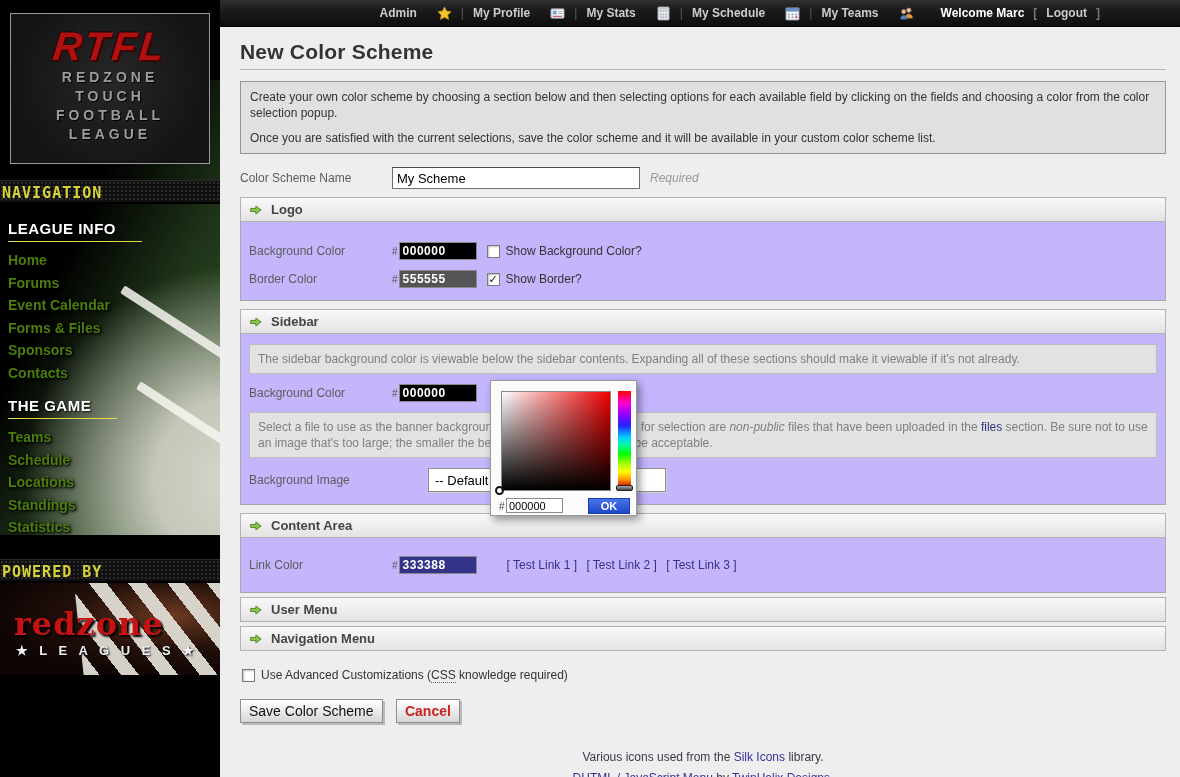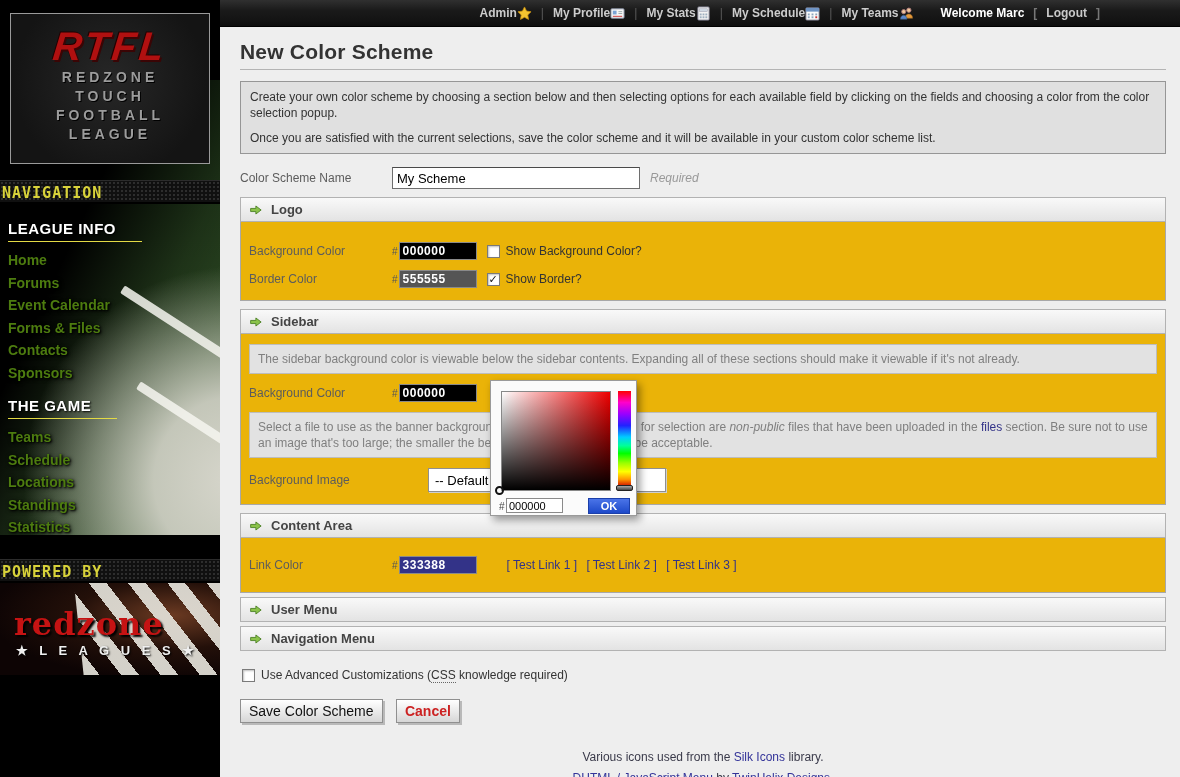--- a/index.html
+++ b/index.html
@@ -46,21 +46,21 @@
     letter-spacing:1px; text-shadow:2px 2px 2px #000; font-family:"DejaVu Serif", serif; }
   .rz-sub { position:absolute; left:16px; top:60px; font-size:13px; font-weight:bold; color:#efefef;
     letter-spacing:4px; text-shadow:1px 1px 2px #000; }
 
   
   .content-col { position:absolute; left:220px; top:0; width:960px; height:777px; }
   .topbar { height:27px; display:flex; align-items:center; justify-content:flex-end; gap:9px; padding-right:80px;
     background:linear-gradient(#303030, #1a1a1a 40%, #141414 75%, #0d0d0d),
       repeating-linear-gradient(90deg, rgba(255,255,255,0.02) 0 2px, rgba(0,0,0,0.02) 2px 4px);
     border-bottom:1px solid #000; }
-  .tb-item { display:flex; align-items:center; gap:0; color:#ccc; font-weight:bold; font-size:12px; cursor:pointer; white-space:nowrap; }
+  .tb-item { display:flex; align-items:center; gap:20px; color:#ccc; font-weight:bold; font-size:12px; cursor:pointer; white-space:nowrap; }
   .tb-sep { color:#5a5a5a; font-size:12px; }
   .tb-welcome { color:#fff; font-weight:bold; font-size:12px; margin-left:18px; white-space:nowrap; }
   .tb-bracket { color:#777; font-weight:bold; font-size:12px; }
   .tb-logout { color:#c9c9c9; font-weight:bold; font-size:12px; cursor:pointer; }
   .tb-icon { width:15px; height:15px; display:inline-block; }
 
   
   .main { position:relative; height:750px; background:#eee; padding:13px 14px 0 20px; overflow:hidden; }
   .page-title { font-size:21px; font-weight:bold; color:#333; letter-spacing:0.2px; }
   .title-rule { border:none; border-top:1px solid #b4b4b4; margin:5px 0 0 0; }
@@ -74,21 +74,21 @@
   .name-input { width:248px; height:22px; border:1px solid #6e6e6e; border-top-color:#4a4a4a;
     font-size:13px; padding:2px 4px; font-family:"Liberation Sans", sans-serif; }
   .required { font-style:italic; color:#999; font-size:12px; margin-left:10px; }
 
   .acc-header { display:flex; align-items:center; gap:9px; height:25px; margin-top:8px; padding:0 7px;
     border:1px solid #b2b2b2; background:linear-gradient(#f9f9f9, #e3e3e3); cursor:pointer;text-align:center; }
   .acc-header.tight { margin-top:4px; }
   .acc-title { font-size:13px; font-weight:bold; color:#444; }
   .arrow-icon { width:14px; height:14px; }
 
-  .acc-body { border:1px solid #a8a8a8; border-top:none; background:#eab308; padding:10px 8px; }
+  .acc-body { border:1px solid #a8a8a8; border-top:none; background:#c4b5fd; padding:10px 8px; }
 
   .note { background:#e2e2e2; border:1px solid #bdbdbd; color:#7f7f7f; font-size:12px; line-height:16px; padding:6px 8px; }
   .note em { font-style:italic; }
   .note a { color:#333388; text-decoration:none; cursor:pointer; }
 
   .frow { display:flex; align-items:center; margin:10px 0; }
   .flabel { width:143px; font-size:12px; color:#5c5c5c; }
   .hash { font-size:10px; color:#555; margin-right:1px; }
   .swatch { width:78px; height:18px; line-height:16px; color:#fff; font-weight:bold; font-size:12px;
     padding-left:3px; border:1px solid #8a8a8a; cursor:pointer; letter-spacing:0.5px; }
@@ -171,24 +171,24 @@
             <li>
                 <a class="nav-item">Forums</a>
               </li>
             <li>
                 <a class="nav-item">Event Calendar</a>
               </li>
             <li>
                 <a class="nav-item">Forms &amp; Files</a>
               </li>
             <li>
+                <a class="nav-item">Sponsors</a>
+              </li>
+            <li>
                 <a class="nav-item">Contacts</a>
-              </li>
-            <li>
-                <a class="nav-item">Sponsors</a>
               </li>
           </ul>
         </div>
         <div class="nav-gap"></div>
         <div class="nav-group">
           <h3>THE GAME</h3>
           <ul class="nav-items">
             <li>
                 <a class="nav-item">Teams</a>
               </li>

